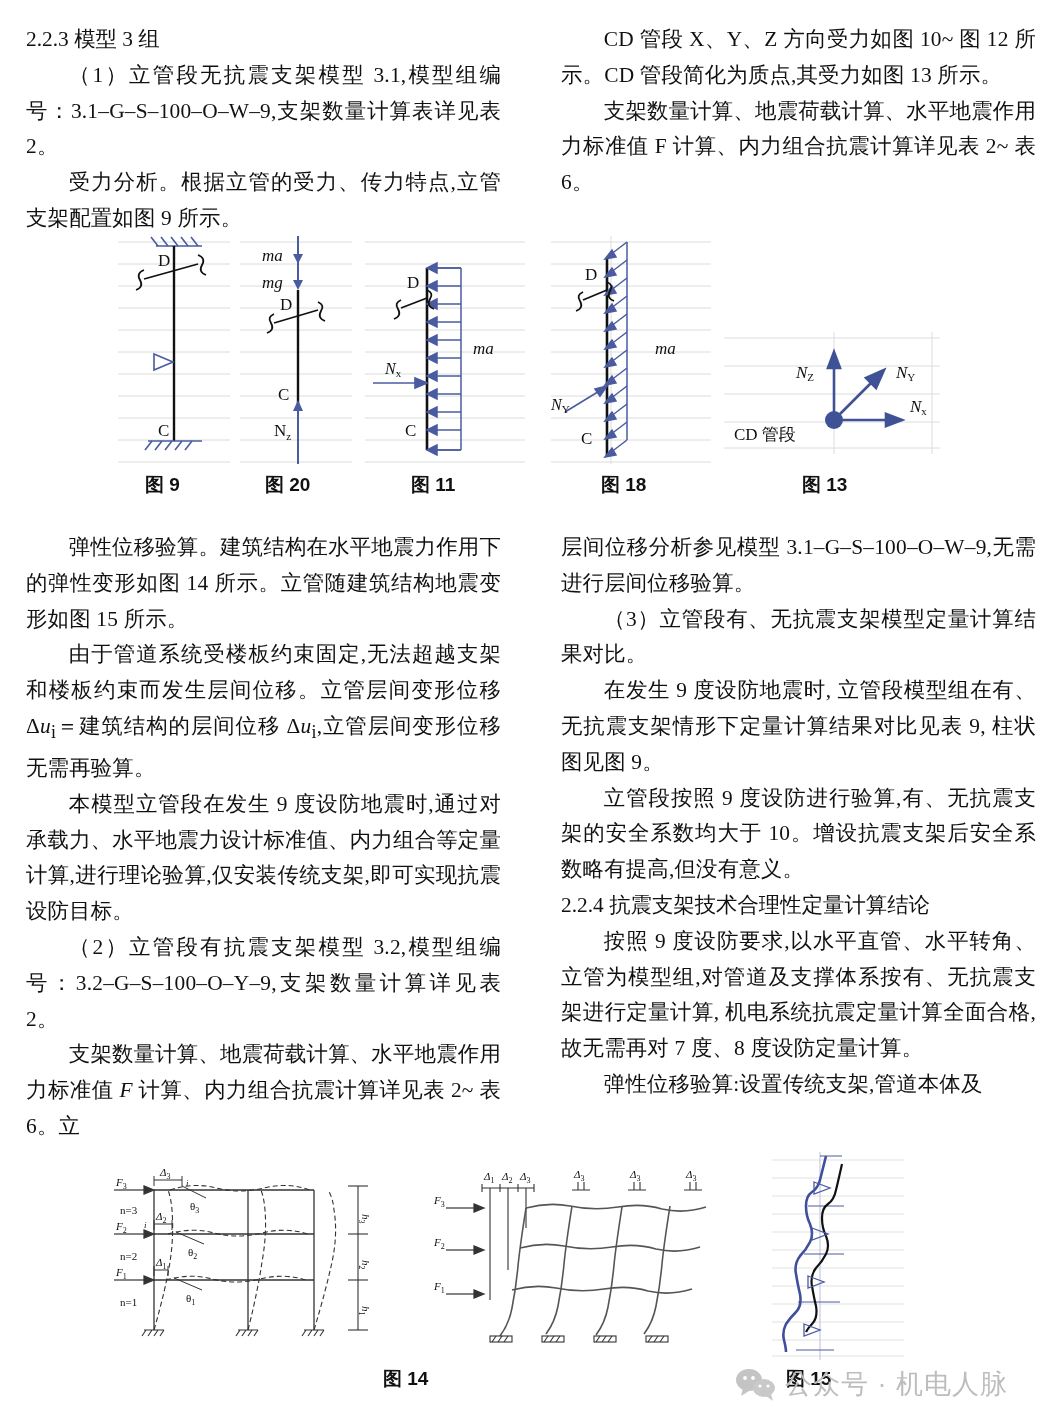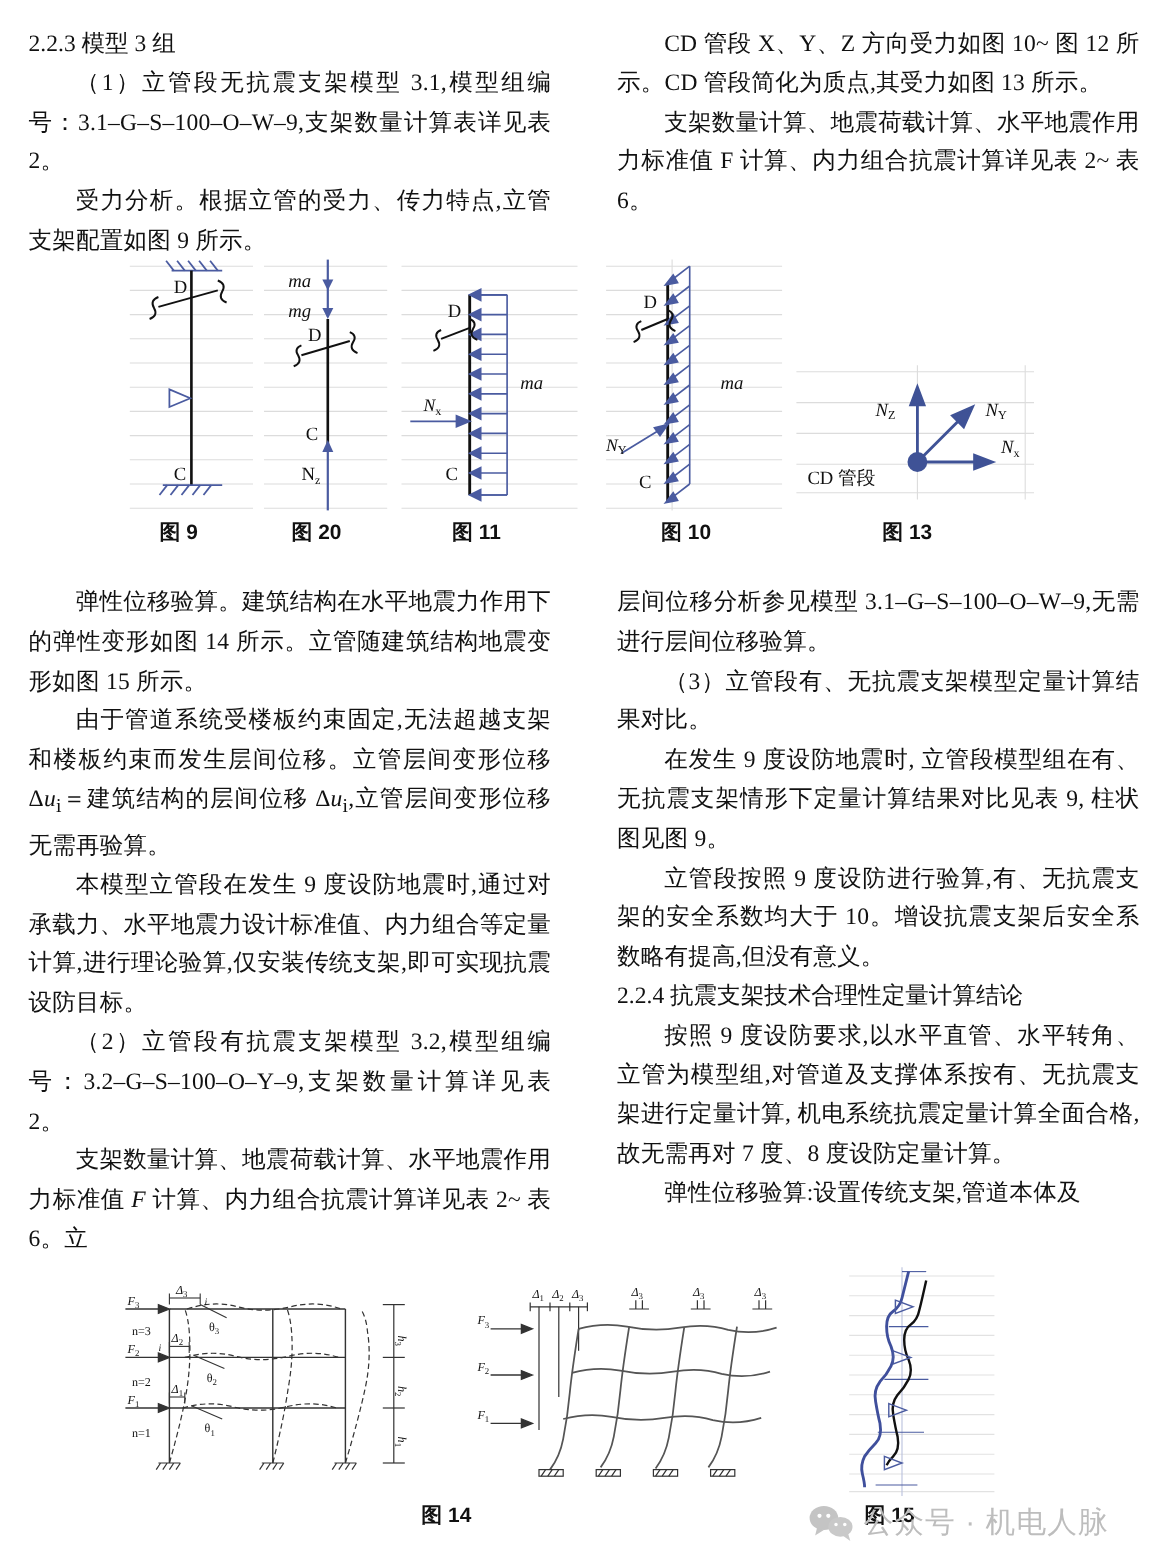--- a/index.html
+++ b/index.html
@@ -269,21 +269,21 @@
         </g>
         <g stroke="#4a5ba0" stroke-width="1.6" fill="#4a5ba0">
           <line x1="14" y1="184" x2="50" y2="162"></line>
           <polygon points="56,158 44,161 49,168"></polygon>
         </g>
         <text x="0" y="182" font-size="16" font-style="italic" font-family="Liberation Serif, serif" fill="#111">N<tspan font-size="11" dy="3" font-style="normal">Y</tspan></text>
         <text x="104" y="126" font-size="17" font-style="italic" font-family="Liberation Serif, serif" fill="#111">ma</text>
         <text x="34" y="52" font-size="17" font-family="Liberation Serif, serif" fill="#111">D</text>
         <text x="30" y="216" font-size="17" font-family="Liberation Serif, serif" fill="#111">C</text>
       </svg>
-      <span class="cap" style="left:50px;top:246px;">图 10</span>
+      <span class="cap" style="left:50px;top:246px;">图 18</span>
     </div>
 
     <div class="figcell" style="left:718px;top:96px;">
       <svg width="248" height="144" viewBox="0 0 248 144">
         <g stroke="#dcdcdc" stroke-width="1">
           <line x1="6" y1="14" x2="222" y2="14"></line>
             <line x1="6" y1="42" x2="222" y2="42"></line>
           <line x1="6" y1="70" x2="222" y2="70"></line>
             <line x1="6" y1="98" x2="222" y2="98"></line>
           <line x1="6" y1="124" x2="222" y2="124"></line>

